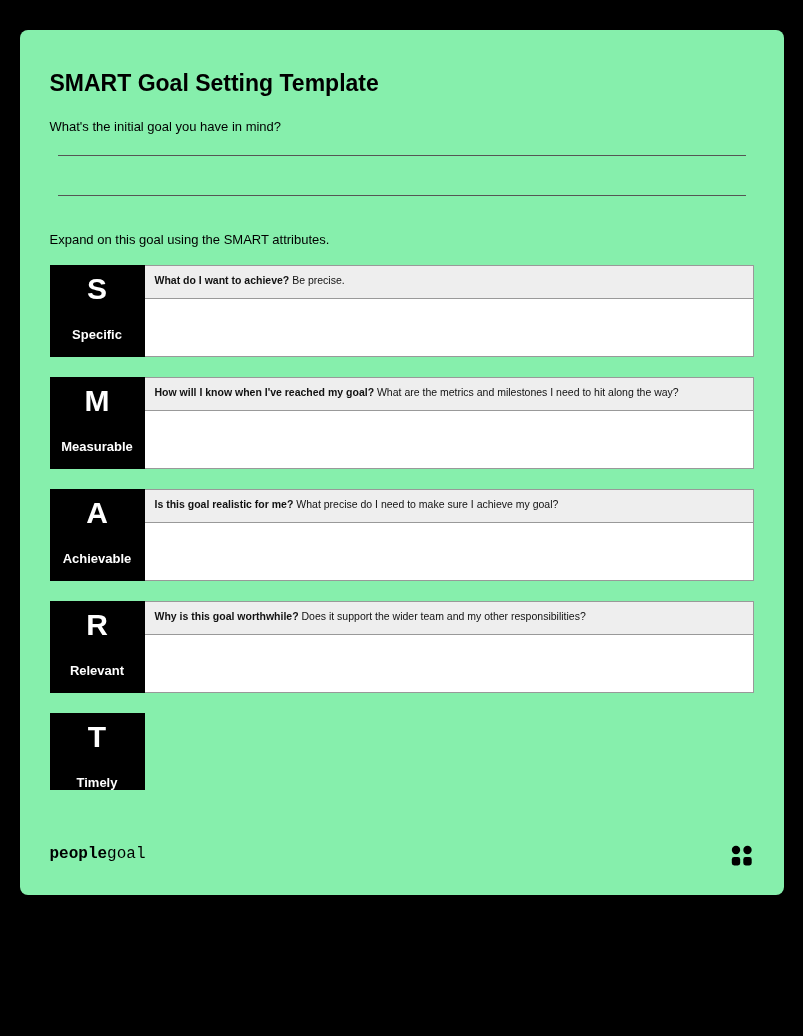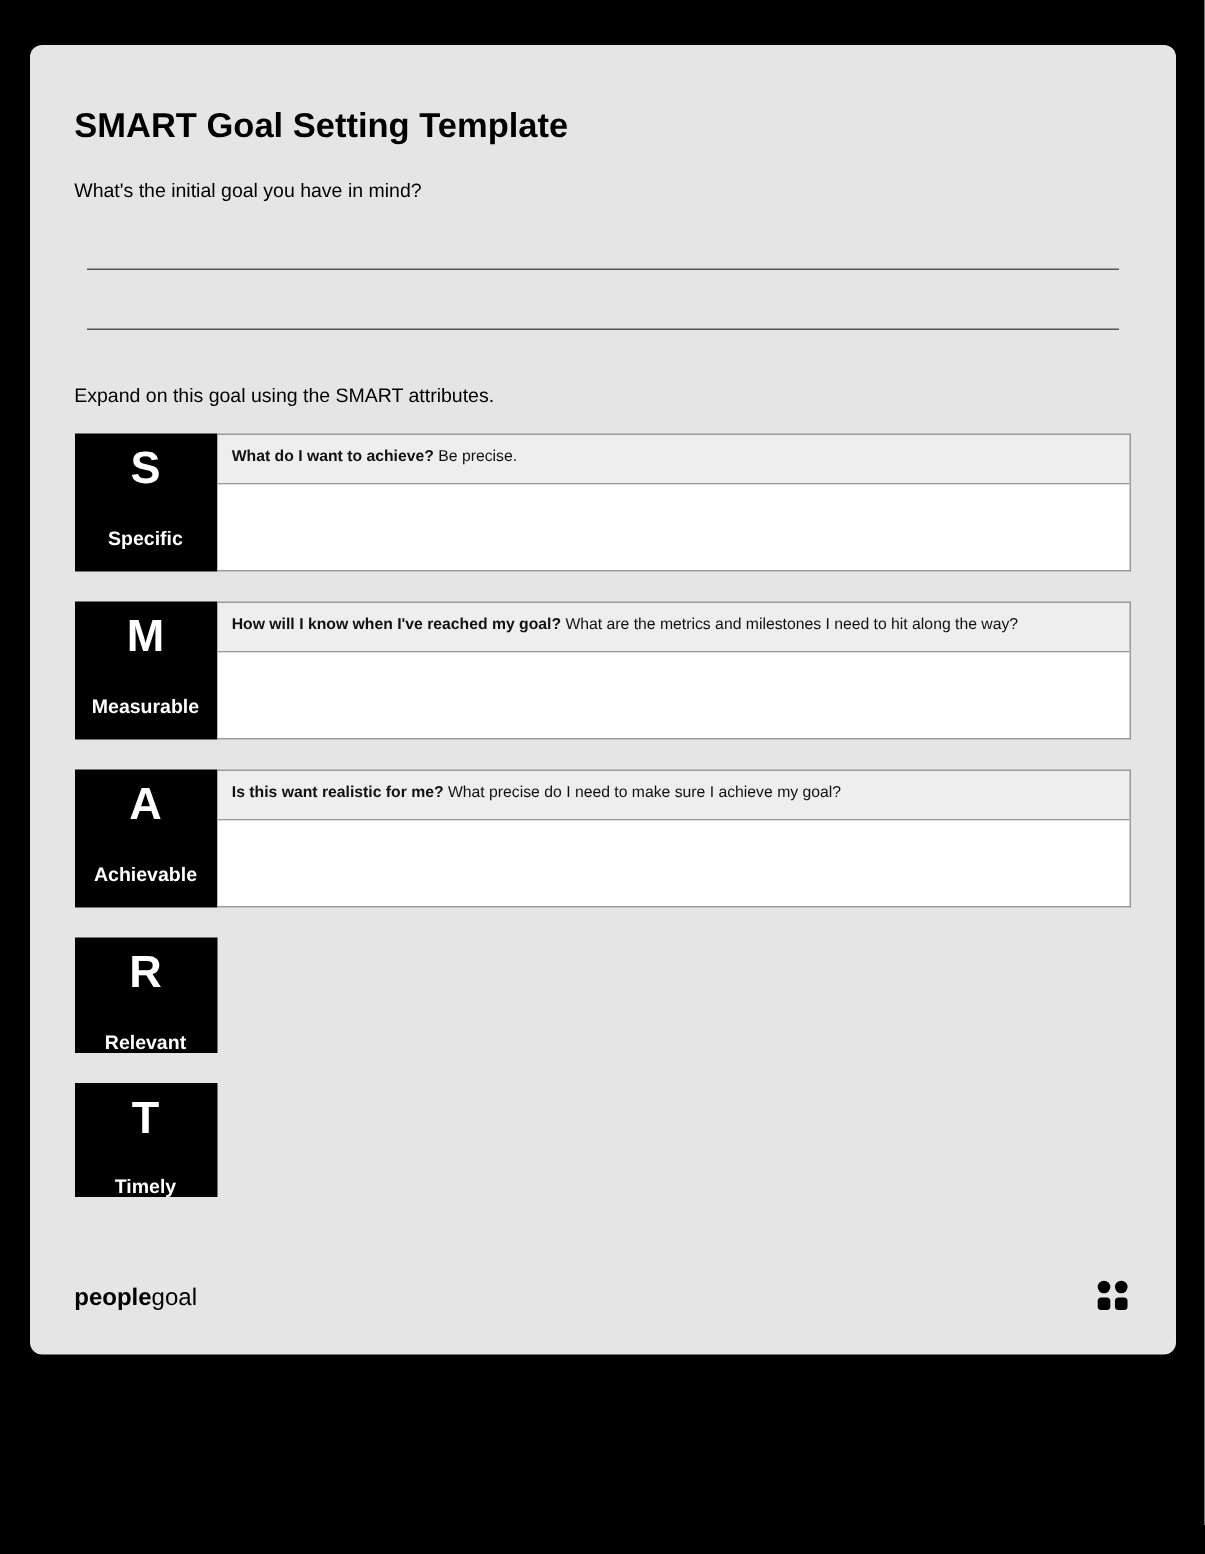--- a/index.html
+++ b/index.html
@@ -5,36 +5,35 @@
     * { box-sizing: border-box; margin: 0; padding: 0; }
     body {
       background: #000;
       font-family: -apple-system, BlinkMacSystemFont, "Segoe UI", Arial, sans-serif;
       display: flex;
       justify-content: center;
       padding: 30px 0;
     }
     .page {
       width: 764px;
-      background: #e5e5e5;
+      background: #86efac;
       border-radius: 8px;
       padding: 40px 30px 28px 30px;
       display: flex;
       flex-direction: column;
     }
     .title {
       font-size: 23px;
       font-weight: 700;
       color: #000;
       margin-bottom: 22px;
     }
     .prompt {
       font-size: 13px;
       color: #000;
-      margin-bottom: 24px;
     }
     .writeline {
       border-bottom: 1px solid #555;
       height: 16px;
       margin: 6px 8px 18px 8px;
     }
     .expand {
       font-size: 13px;
       color: #000;
       margin-top: 18px;
@@ -91,21 +90,22 @@
       font-family: inherit;
       font-size: 12px;
       padding: 6px 8px;
       resize: none;
     }
     .footer {
       margin-top: auto;
       padding-top: 35px;
       display: flex;
       justify-content: space-between;
-      align-items: flex-end;
+      align-items: flex-start;
+      font-family: Liberation Mono, monospace;
     }
     .logo-text {
       font-size: 16px;
       font-weight: 400;
       color: #000;
     }
     .logo-text .bold { font-weight: 700; }
     .logo-icon svg { display: block; }
   </style>
 </head>
@@ -145,30 +145,36 @@
     </div>
   </div>
 
   <div class="smart-row">
     <div class="smart-label">
       <div class="smart-letter">A</div>
       <div class="smart-word">Achievable</div>
     </div>
     <div class="smart-body">
       <div class="smart-q">
-        <strong>Is this want realistic for me?</strong><span> What precise do I need to make sure I achieve my goal?</span>
+        <strong>Is this goal realistic for me?</strong><span> What precise do I need to make sure I achieve my goal?</span>
       </div>
       <textarea class="smart-input" style=""></textarea>
     </div>
   </div>
 
   <div class="smart-row">
     <div class="smart-label">
       <div class="smart-letter">R</div>
       <div class="smart-word">Relevant</div>
+    </div>
+    <div class="smart-body">
+      <div class="smart-q">
+        <strong>Why is this goal worthwhile?</strong><span> Does it support the wider team and my other responsibilities?</span>
+      </div>
+      <textarea class="smart-input" style=""></textarea>
     </div>
   </div>
 
   <div class="smart-row">
     <div class="smart-label">
       <div class="smart-letter">T</div>
       <div class="smart-word">Timely</div>
     </div>
   </div>
 

